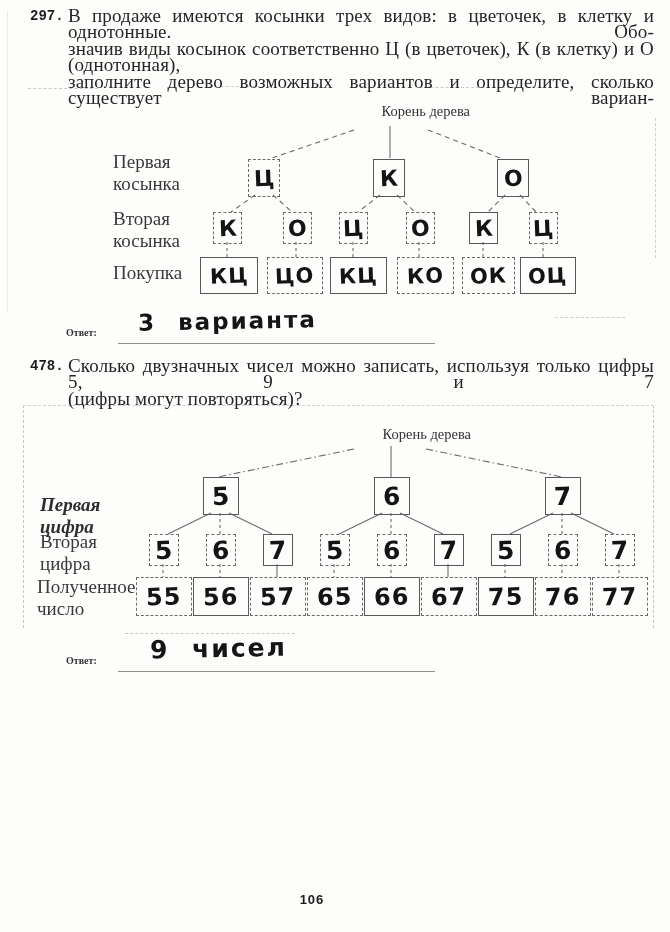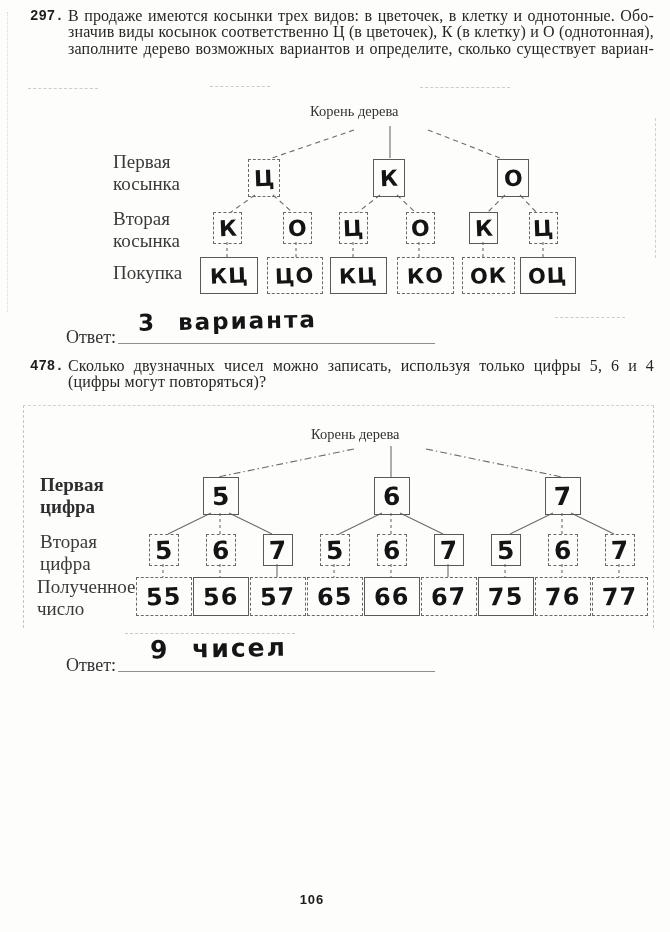--- a/index.html
+++ b/index.html
@@ -11,45 +11,45 @@
   }
   
   .prob{position:absolute;left:30px;width:624px;}
   .pnum{
     position:absolute;left:0;top:0;
     font-family:Liberation Mono, monospace;
     font-weight:bold;font-size:14px;color:#1d1d1d;
   }
   .plines{margin-left:38px;}
   .pline{
-    font-size:16px;line-height:16.4px;letter-spacing:.15px;
+    font-size:19px;line-height:16.4px;letter-spacing:.15px;
     text-align:justify;text-align-last:justify;color:#262626;
   }
   .pline.last{text-align-last:left;}
   
-  .rootlab{position:absolute;font-size:14.5px;color:#333;text-align:left;width:160px;}
+  .rootlab{position:absolute;font-size:14.5px;color:#333;text-align:right;width:160px;}
   .rowlab{position:absolute;font-size:19px;line-height:22px;color:#3a3a3a;}
   .rowlab.bold{font-weight:bold;color:#2e2e2e;}
   .svglines{position:absolute;left:0;pointer-events:none;}
   .box{
     position:absolute;display:flex;align-items:center;justify-content:center;
     background:rgba(255,255,255,.0);
   }
   .b-dash{border:1.6px dashed #6a6a6a;}
   .b-solid{border:1.6px solid #595959;}
   .hw{
     font-family:"DejaVu Sans", sans-serif;font-weight:bold;color:#141414;
     transform:rotate(-2deg);
   }
   .hw1{font-size:22px;}       
   .hw2{font-size:21px;letter-spacing:1px;} 
   .hd1{font-size:25px;}       
   .hd2{font-size:24px;letter-spacing:1px;} 
   
-  .anslab{position:absolute;font-size:18px;color:#333;}
+  .anslab{position:absolute;font-size:10px;color:#333;font-weight:bold;}
   .ansline{position:absolute;height:0;border-bottom:1.3px solid #8f8f8f;}
   .answr{
     position:absolute;font-family:"DejaVu Sans", sans-serif;font-weight:bold;
     color:#151515;transform:rotate(-1.2deg);word-spacing:12px;letter-spacing:2px;
   }
   .answr.a1{font-size:23px;}
   .answr.a2{font-size:25px;}
   
   .pageno{
     position:absolute;left:282px;top:892px;width:60px;text-align:center;
@@ -165,27 +165,27 @@
       <span class="hw hw2">ОЦ</span>
     </div>
 
   <div class="anslab" style="left:66px;top:327px;">Ответ:</div>
   <div class="ansline" style="left:118px;top:343px;width:317px;"></div>
   <div class="answr a1" style="left:138px;top:308px;">3 варианта</div>
 
   <div class="prob" style="top:358px;">
     <span class="pnum">478.</span>
     <div class="plines">
-      <div class="pline">Сколько двузначных чисел можно записать, используя только цифры 5, 6 и 4</div>
+      <div class="pline">Сколько двузначных чисел можно записать, используя только цифры 5, 9 и 7</div>
       <div class="pline last">(цифры могут повторяться)?</div>
     </div>
   </div>
 
   <div class="rootlab" style="left:311px;top:426px;">Корень дерева</div>
-  <div class="rowlab bold" style="left:40px;top:474px;width:70px;">Первая цифра</div>
+  <div class="rowlab bold" style="left:40px;top:494px;width:70px;font-style:italic;">Первая цифра</div>
   <div class="rowlab" style="left:40px;top:531px;width:70px;">Вторая цифра</div>
   <div class="rowlab" style="left:37px;top:576px;width:96px;">Полученное число</div>
 
   <div>
     <svg class="svglines" style="top:400px;" width="670" height="235" viewBox="0 0 670 235">
       <g stroke="#6b6b6b" stroke-width="1.1" fill="none">
         <line x1="391" y1="46" x2="391" y2="77"></line>
         <line x1="354" y1="49" x2="218" y2="77" stroke-dasharray="7 3 1.5 3"></line>
         <line x1="426" y1="49" x2="562" y2="77" stroke-dasharray="7 3 1.5 3"></line>
         <line x1="211" y1="113" x2="168" y2="134"></line>

